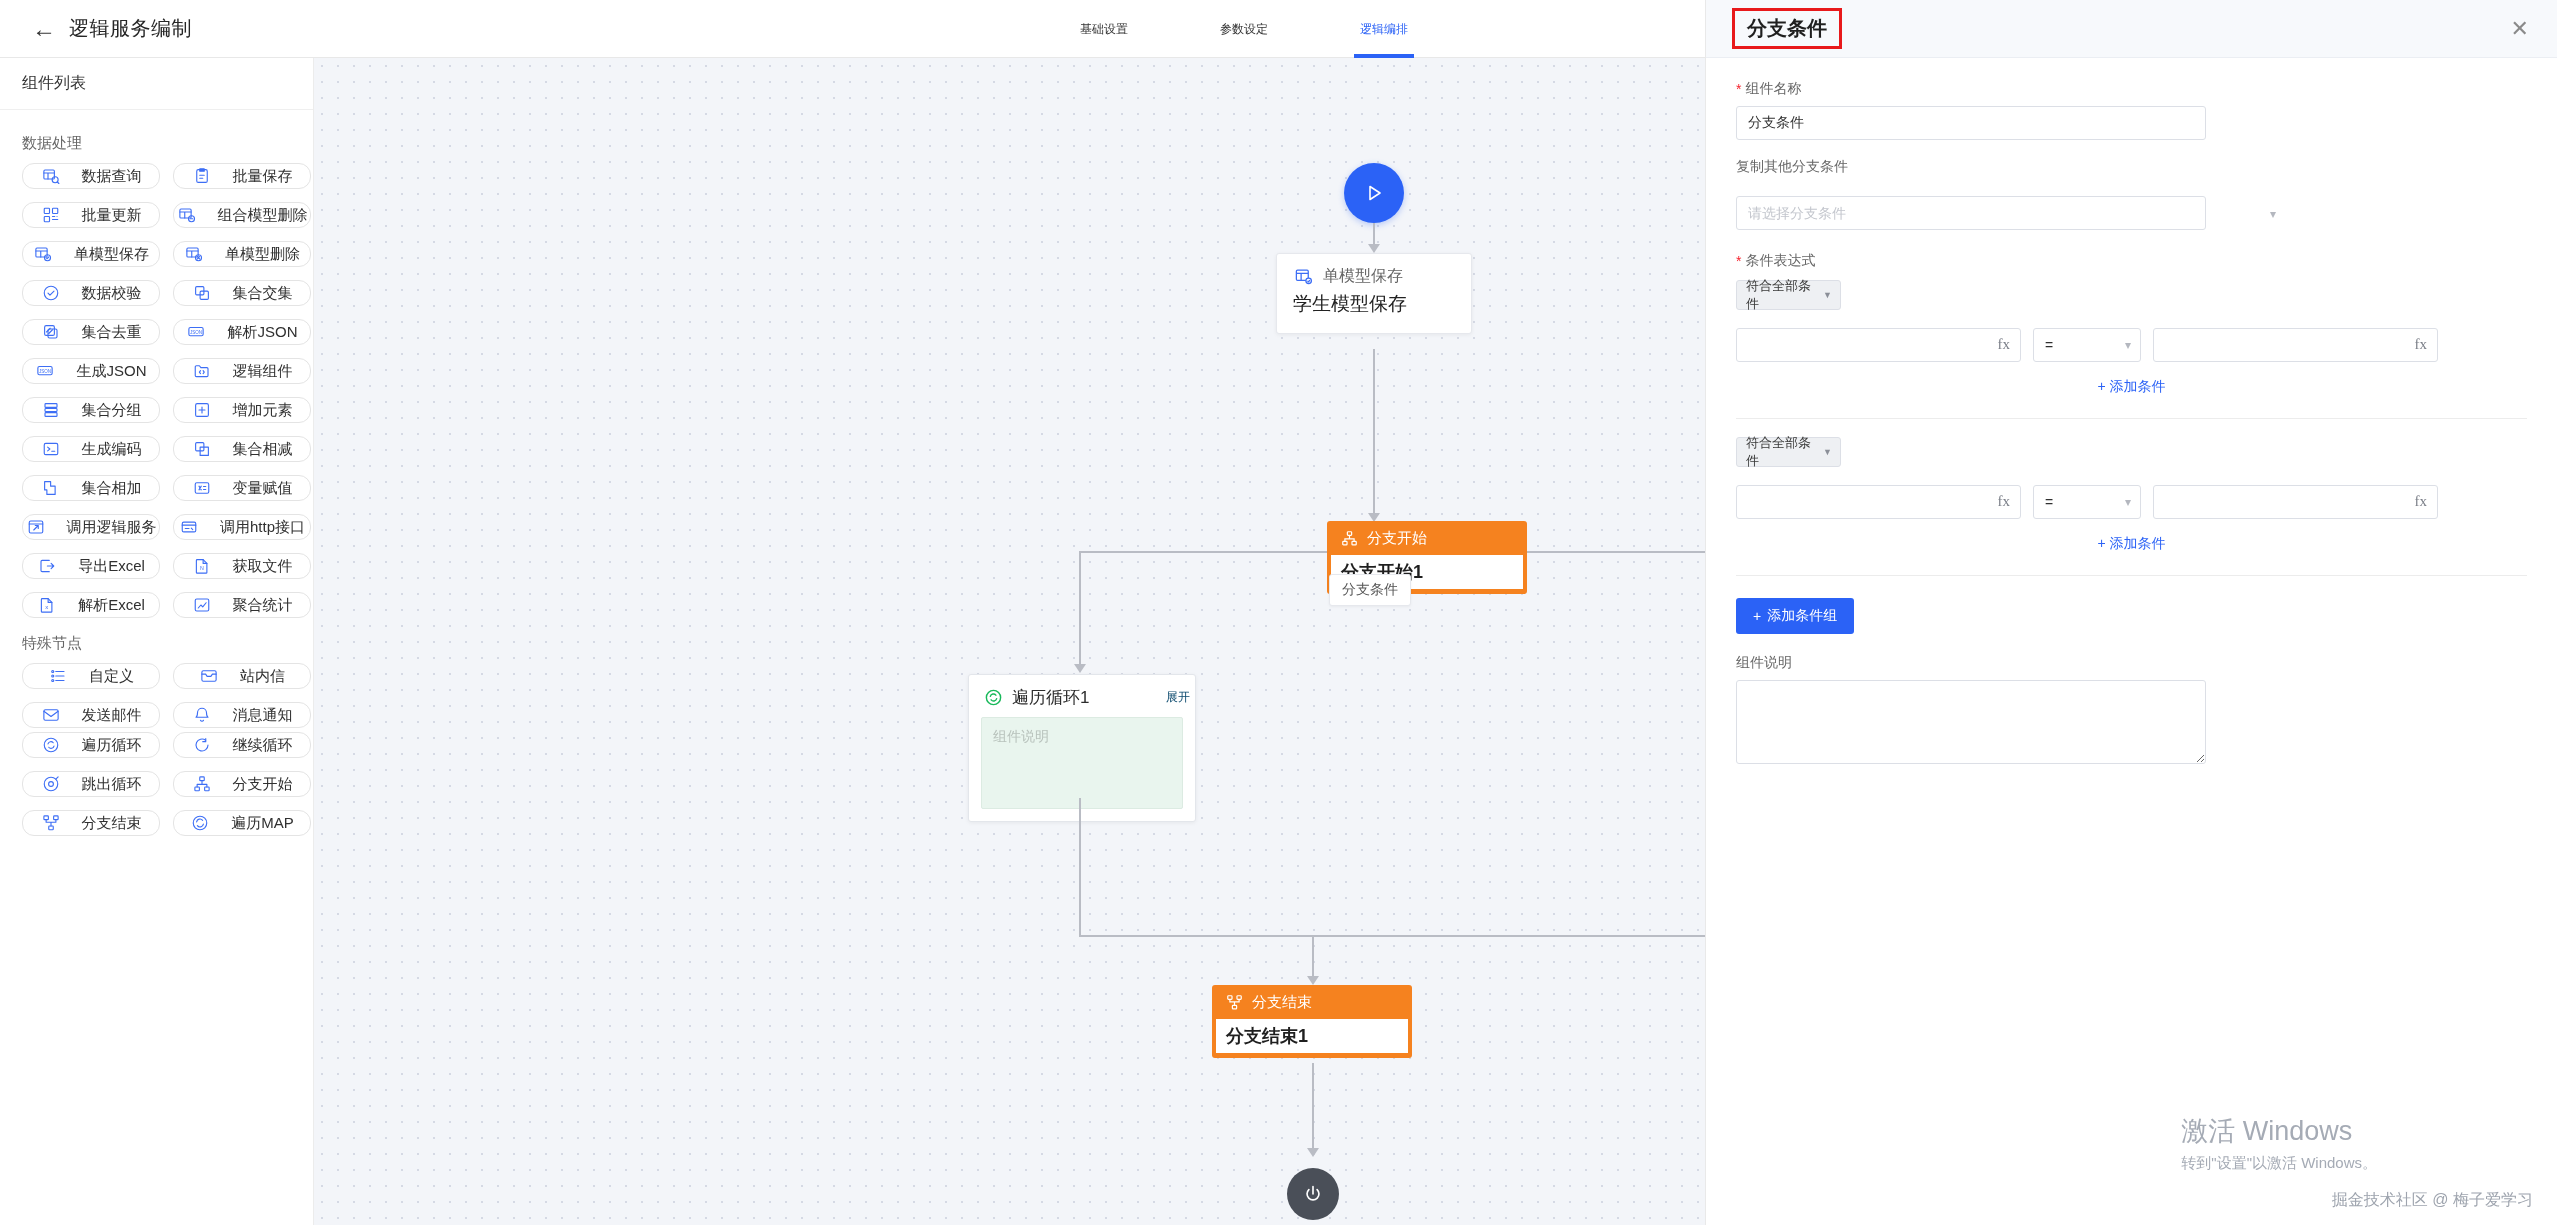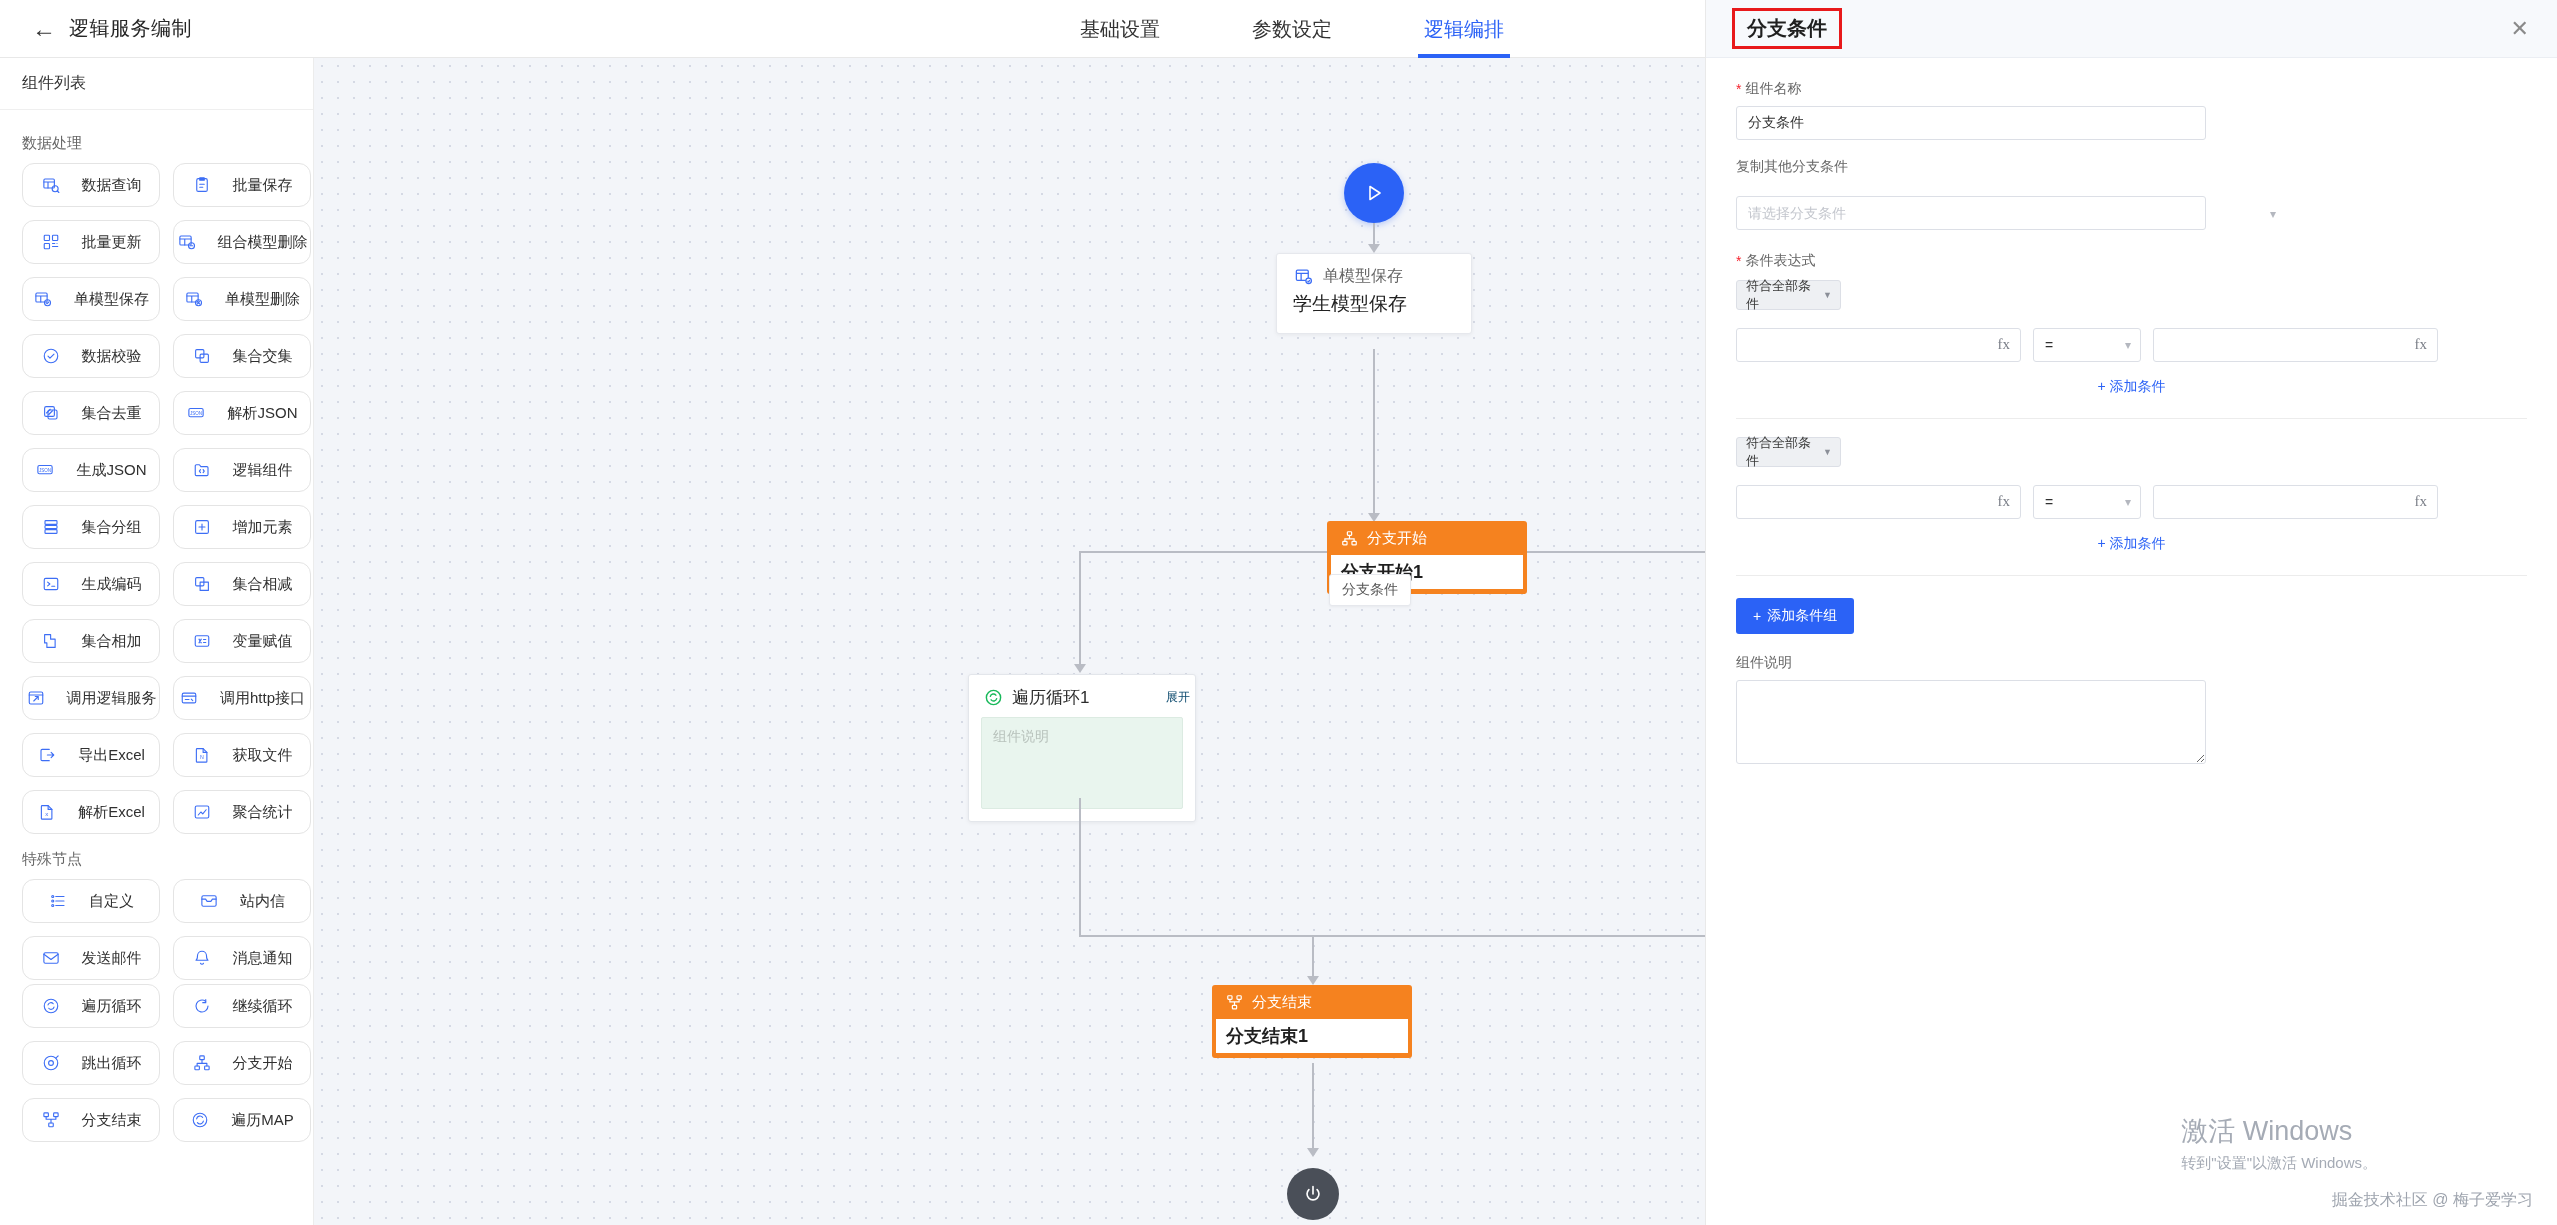--- a/index.html
+++ b/index.html
@@ -14,38 +14,38 @@
   
   .topbar {
     position: absolute; top: 0; left: 0; width: 2557px; height: 58px;
     background: #ffffff; border-bottom: 1px solid #e8e8e8;
     display: flex; align-items: center;
   }
   .back-area { display: flex; align-items: center; gap: 13px; padding-left: 32px; width: 420px; }
   .back-arrow { font-size: 24px; color: #333; line-height: 1; cursor: pointer; }
   .app-title { font-size: 20px; color: #262626; letter-spacing: .5px; }
   .tabs { position: absolute; left: 1080px; top: 0; height: 58px; display: flex; gap: 92px; align-items: center; }
-  .tab { font-size: 20px; color: #333; cursor: pointer; height: 58px; display: flex; align-items: center; position: relative; }
+  .tab { font-size: 12px; color: #333; cursor: pointer; height: 58px; display: flex; align-items: center; position: relative; }
   .tab.active { color: #2b62f6; }
   .tab.active::after {
     content: ""; position: absolute; bottom: 0; left: -6px; right: -6px; height: 4px; background: #2b62f6;
   }
 
   
   .sidebar {
     position: absolute; top: 58px; left: 0; width: 314px; height: 1167px;
     background: #ffffff; border-right: 1px solid #ececec; overflow: hidden;
   }
   .sidebar-head { height: 52px; display: flex; align-items: center; padding-left: 22px; border-bottom: 1px solid #efefef; }
   .sidebar-head span { font-size: 16px; color: #333; }
   .sidebar-body { padding: 12px 0 0 0; }
   .group-title { font-size: 15px; color: #666; padding: 12px 0 10px 22px; }
   .comp-grid { display: grid; grid-template-columns: 138px 138px; gap: 13px 13px; padding: 0 0 4px 22px; }
   .comp {
-    height: 44px; border: 1px solid #e4e4e4; border-radius: 12px; background: #fff;
+    height: 26px; border: 1px solid #e4e4e4; border-radius: 12px; background: #fff;
     display: flex; align-items: center; justify-content: center; gap: 21px; cursor: pointer;
   }
   .comp .ico { width: 20px; height: 20px; flex: 0 0 20px; color: #3d6ef5; display: flex; align-items: center; justify-content: center; }
   .comp .ico svg { width: 18px; height: 18px; display: block; }
   .comp .lbl { font-size: 15px; color: #303030; white-space: nowrap; }
 
   
   .canvas {
     position: absolute; top: 58px; left: 314px; width: 1391px; height: 1167px;
     background-color: #f3f5f9;

